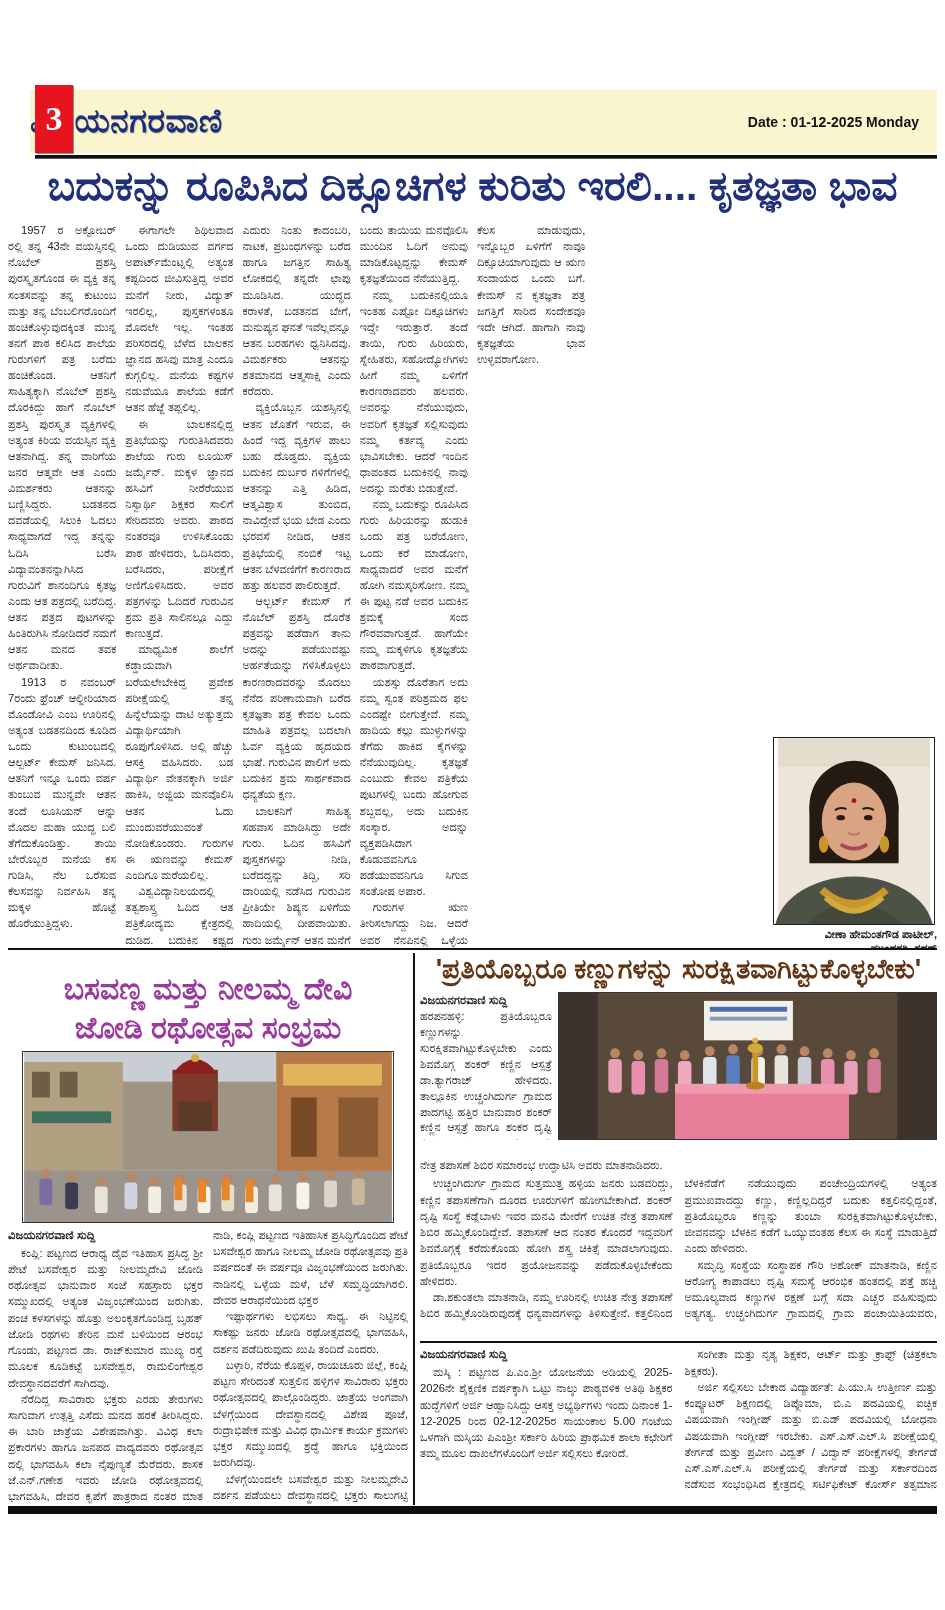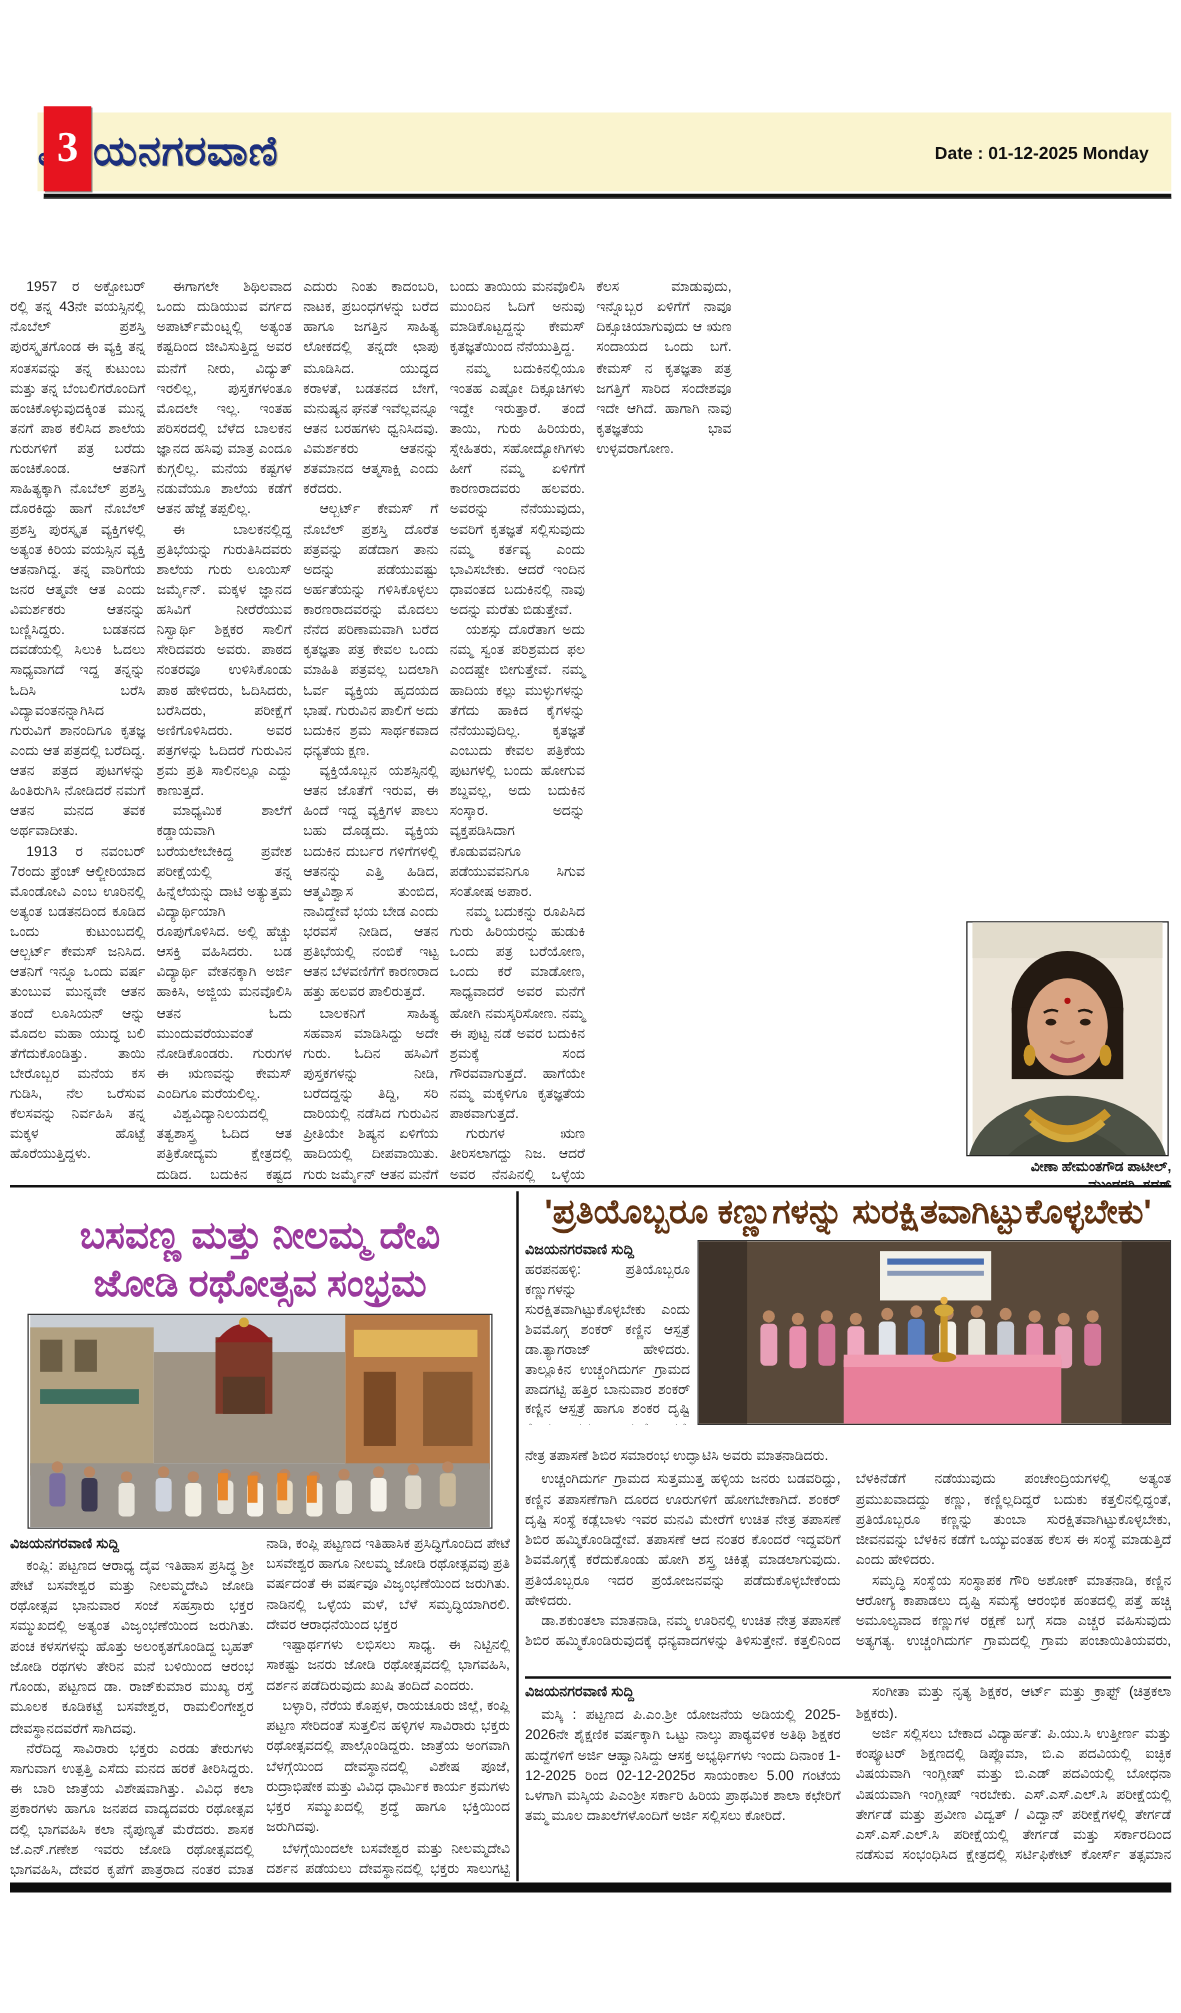--- a/index.html
+++ b/index.html
@@ -73,35 +73,36 @@
 
   <header class="masthead">
     <div class="band">
       <div class="pagenum">3</div>
       <div class="kn-title">ವಿಜಯನಗರವಾಣಿ</div>
       <div class="date">Date : 01-12-2025 Monday</div>
     </div>
     <div class="band-rule"></div>
   </header>
 
+  <h1 class="main-headline">ಬದುಕನ್ನು ರೂಪಿಸಿದ ದಿಕ್ಸೂಚಿಗಳ ಕುರಿತು ಇರಲಿ.... ಕೃತಜ್ಞತಾ ಭಾವ</h1>
 
   <section class="main-article">
     <div class="article-cols">
         <p>1957 ರ ಅಕ್ಟೋಬರ್ ರಲ್ಲಿ ತನ್ನ 43ನೇ ವಯಸ್ಸಿನಲ್ಲಿ ನೊಬೆಲ್ ಪ್ರಶಸ್ತಿ ಪುರಸ್ಕೃತಗೊಂಡ ಈ ವ್ಯಕ್ತಿ ತನ್ನ ಸಂತಸವನ್ನು ತನ್ನ ಕುಟುಂಬ ಮತ್ತು ತನ್ನ ಬೆಂಬಲಿಗರೊಂದಿಗೆ ಹಂಚಿಕೊಳ್ಳುವುದಕ್ಕಿಂತ ಮುನ್ನ ತನಗೆ ಪಾಠ ಕಲಿಸಿದ ಶಾಲೆಯ ಗುರುಗಳಿಗೆ ಪತ್ರ ಬರೆದು ಹಂಚಿಕೊಂಡ. ಆತನಿಗೆ ಸಾಹಿತ್ಯಕ್ಕಾಗಿ ನೊಬೆಲ್ ಪ್ರಶಸ್ತಿ ದೊರಕಿದ್ದು ಹಾಗೆ ನೊಬೆಲ್ ಪ್ರಶಸ್ತಿ ಪುರಸ್ಕೃತ ವ್ಯಕ್ತಿಗಳಲ್ಲಿ ಅತ್ಯಂತ ಕಿರಿಯ ವಯಸ್ಸಿನ ವ್ಯಕ್ತಿ ಆತನಾಗಿದ್ದ. ತನ್ನ ವಾರಿಗೆಯ ಜನರ ಆತ್ಮವೇ ಆತ ಎಂದು ವಿಮರ್ಶಕರು ಆತನನ್ನು ಬಣ್ಣಿಸಿದ್ದರು. ಬಡತನದ ದವಡೆಯಲ್ಲಿ ಸಿಲುಕಿ ಓದಲು ಸಾಧ್ಯವಾಗದೆ ಇದ್ದ ತನ್ನನ್ನು ಓದಿಸಿ ಬರೆಸಿ ವಿದ್ಯಾವಂತನನ್ನಾಗಿಸಿದ ಗುರುವಿಗೆ ಶಾನಂದಿಗೂ ಕೃತಜ್ಞ ಎಂದು ಆತ ಪತ್ರದಲ್ಲಿ ಬರೆದಿದ್ದ. ಆತನ ಪತ್ರದ ಪುಟಗಳನ್ನು ಹಿಂತಿರುಗಿಸಿ ನೋಡಿದರೆ ನಮಗೆ ಆತನ ಮನದ ತವಕ ಅರ್ಥವಾದೀತು.</p>
         <p>1913 ರ ನವಂಬರ್ 7ರಂದು ಫ್ರೆಂಚ್ ಆಲ್ಜೀರಿಯಾದ ಮೊಂಡೋವಿ ಎಂಬ ಊರಿನಲ್ಲಿ ಅತ್ಯಂತ ಬಡತನದಿಂದ ಕೂಡಿದ ಒಂದು ಕುಟುಂಬದಲ್ಲಿ ಆಲ್ಬರ್ಟ್ ಕೇಮಸ್ ಜನಿಸಿದ. ಆತನಿಗೆ ಇನ್ನೂ ಒಂದು ವರ್ಷ ತುಂಬುವ ಮುನ್ನವೇ ಆತನ ತಂದೆ ಲೂಸಿಯನ್ ಆನ್ನು ಮೊದಲ ಮಹಾ ಯುದ್ಧ ಬಲಿ ತೆಗೆದುಕೊಂಡಿತ್ತು. ತಾಯಿ ಬೇರೊಬ್ಬರ ಮನೆಯ ಕಸ ಗುಡಿಸಿ, ನೆಲ ಒರೆಸುವ ಕೆಲಸವನ್ನು ನಿರ್ವಹಿಸಿ ತನ್ನ ಮಕ್ಕಳ ಹೊಟ್ಟೆ ಹೊರೆಯುತ್ತಿದ್ದಳು.</p>
         <p>ಈಗಾಗಲೇ ಶಿಥಿಲವಾದ ಒಂದು ದುಡಿಯುವ ವರ್ಗದ ಅಪಾರ್ಟ್‌ಮೆಂಟ್ನಲ್ಲಿ ಅತ್ಯಂತ ಕಷ್ಟದಿಂದ ಜೀವಿಸುತ್ತಿದ್ದ ಅವರ ಮನೆಗೆ ನೀರು, ವಿದ್ಯುತ್ ಇರಲಿಲ್ಲ, ಪುಸ್ತಕಗಳಂತೂ ಮೊದಲೇ ಇಲ್ಲ. ಇಂತಹ ಪರಿಸರದಲ್ಲಿ ಬೆಳೆದ ಬಾಲಕನ ಜ್ಞಾನದ ಹಸಿವು ಮಾತ್ರ ಎಂದೂ ಕುಗ್ಗಲಿಲ್ಲ. ಮನೆಯ ಕಷ್ಟಗಳ ನಡುವೆಯೂ ಶಾಲೆಯ ಕಡೆಗೆ ಆತನ ಹೆಜ್ಜೆ ತಪ್ಪಲಿಲ್ಲ.</p>
         <p>ಈ ಬಾಲಕನಲ್ಲಿದ್ದ ಪ್ರತಿಭೆಯನ್ನು ಗುರುತಿಸಿದವರು ಶಾಲೆಯ ಗುರು ಲೂಯಿಸ್ ಜರ್ಮೈನ್. ಮಕ್ಕಳ ಜ್ಞಾನದ ಹಸಿವಿಗೆ ನೀರೆರೆಯುವ ನಿಸ್ವಾರ್ಥಿ ಶಿಕ್ಷಕರ ಸಾಲಿಗೆ ಸೇರಿದವರು ಅವರು. ಪಾಠದ ನಂತರವೂ ಉಳಿಸಿಕೊಂಡು ಪಾಠ ಹೇಳಿದರು, ಓದಿಸಿದರು, ಬರೆಸಿದರು, ಪರೀಕ್ಷೆಗೆ ಅಣಿಗೊಳಿಸಿದರು. ಅವರ ಪತ್ರಗಳನ್ನು ಓದಿದರೆ ಗುರುವಿನ ಶ್ರಮ ಪ್ರತಿ ಸಾಲಿನಲ್ಲೂ ಎದ್ದು ಕಾಣುತ್ತದೆ.</p>
         <p>ಮಾಧ್ಯಮಿಕ ಶಾಲೆಗೆ ಕಡ್ಡಾಯವಾಗಿ ಬರೆಯಲೇಬೇಕಿದ್ದ ಪ್ರವೇಶ ಪರೀಕ್ಷೆಯಲ್ಲಿ ತನ್ನ ಹಿನ್ನೆಲೆಯನ್ನು ದಾಟಿ ಅತ್ಯುತ್ತಮ ವಿದ್ಯಾರ್ಥಿಯಾಗಿ ರೂಪುಗೊಳಿಸಿದ. ಅಲ್ಲಿ ಹೆಚ್ಚು ಆಸಕ್ತಿ ವಹಿಸಿದರು. ಬಡ ವಿದ್ಯಾರ್ಥಿ ವೇತನಕ್ಕಾಗಿ ಅರ್ಜಿ ಹಾಕಿಸಿ, ಅಜ್ಜಿಯ ಮನವೊಲಿಸಿ ಆತನ ಓದು ಮುಂದುವರೆಯುವಂತೆ ನೋಡಿಕೊಂಡರು. ಗುರುಗಳ ಈ ಋಣವನ್ನು ಕೇಮಸ್ ಎಂದಿಗೂ ಮರೆಯಲಿಲ್ಲ.</p>
         <p>ವಿಶ್ವವಿದ್ಯಾನಿಲಯದಲ್ಲಿ ತತ್ವಶಾಸ್ತ್ರ ಓದಿದ ಆತ ಪತ್ರಿಕೋದ್ಯಮ ಕ್ಷೇತ್ರದಲ್ಲಿ ದುಡಿದ. ಬದುಕಿನ ಕಷ್ಟದ ಎದುರು ನಿಂತು ಕಾದಂಬರಿ, ನಾಟಕ, ಪ್ರಬಂಧಗಳನ್ನು ಬರೆದ ಹಾಗೂ ಜಗತ್ತಿನ ಸಾಹಿತ್ಯ ಲೋಕದಲ್ಲಿ ತನ್ನದೇ ಛಾಪು ಮೂಡಿಸಿದ. ಯುದ್ಧದ ಕರಾಳತೆ, ಬಡತನದ ಬೇಗೆ, ಮನುಷ್ಯನ ಘನತೆ ಇವೆಲ್ಲವನ್ನೂ ಆತನ ಬರಹಗಳು ಧ್ವನಿಸಿದವು. ವಿಮರ್ಶಕರು ಆತನನ್ನು ಶತಮಾನದ ಆತ್ಮಸಾಕ್ಷಿ ಎಂದು ಕರೆದರು.</p>
+        <p>ವ್ಯಕ್ತಿಯೊಬ್ಬನ ಯಶಸ್ಸಿನಲ್ಲಿ ಆತನ ಜೊತೆಗೆ ಇರುವ, ಈ ಹಿಂದೆ ಇದ್ದ ವ್ಯಕ್ತಿಗಳ ಪಾಲು ಬಹು ದೊಡ್ಡದು. ವ್ಯಕ್ತಿಯ ಬದುಕಿನ ದುರ್ಬರ ಗಳಿಗೆಗಳಲ್ಲಿ ಆತನನ್ನು ಎತ್ತಿ ಹಿಡಿದ, ಆತ್ಮವಿಶ್ವಾಸ ತುಂಬಿದ, ನಾವಿದ್ದೇವೆ ಭಯ ಬೇಡ ಎಂದು ಭರವಸೆ ನೀಡಿದ, ಆತನ ಪ್ರತಿಭೆಯಲ್ಲಿ ನಂಬಿಕೆ ಇಟ್ಟ ಆತನ ಬೆಳವಣಿಗೆಗೆ ಕಾರಣರಾದ ಹತ್ತು ಹಲವರ ಪಾಲಿರುತ್ತದೆ.</p>
         <p>ಆಲ್ಬರ್ಟ್ ಕೇಮಸ್ ಗೆ ನೊಬೆಲ್ ಪ್ರಶಸ್ತಿ ದೊರೆತ ಪತ್ರವನ್ನು ಪಡೆದಾಗ ತಾನು ಅದನ್ನು ಪಡೆಯುವಷ್ಟು ಅರ್ಹತೆಯನ್ನು ಗಳಿಸಿಕೊಳ್ಳಲು ಕಾರಣರಾದವರನ್ನು ಮೊದಲು ನೆನೆದ ಪರಿಣಾಮವಾಗಿ ಬರೆದ ಕೃತಜ್ಞತಾ ಪತ್ರ ಕೇವಲ ಒಂದು ಮಾಹಿತಿ ಪತ್ರವಲ್ಲ ಬದಲಾಗಿ ಓರ್ವ ವ್ಯಕ್ತಿಯ ಹೃದಯದ ಭಾಷೆ. ಗುರುವಿನ ಪಾಲಿಗೆ ಅದು ಬದುಕಿನ ಶ್ರಮ ಸಾರ್ಥಕವಾದ ಧನ್ಯತೆಯ ಕ್ಷಣ.</p>
-        <p>ವ್ಯಕ್ತಿಯೊಬ್ಬನ ಯಶಸ್ಸಿನಲ್ಲಿ ಆತನ ಜೊತೆಗೆ ಇರುವ, ಈ ಹಿಂದೆ ಇದ್ದ ವ್ಯಕ್ತಿಗಳ ಪಾಲು ಬಹು ದೊಡ್ಡದು. ವ್ಯಕ್ತಿಯ ಬದುಕಿನ ದುರ್ಬರ ಗಳಿಗೆಗಳಲ್ಲಿ ಆತನನ್ನು ಎತ್ತಿ ಹಿಡಿದ, ಆತ್ಮವಿಶ್ವಾಸ ತುಂಬಿದ, ನಾವಿದ್ದೇವೆ ಭಯ ಬೇಡ ಎಂದು ಭರವಸೆ ನೀಡಿದ, ಆತನ ಪ್ರತಿಭೆಯಲ್ಲಿ ನಂಬಿಕೆ ಇಟ್ಟ ಆತನ ಬೆಳವಣಿಗೆಗೆ ಕಾರಣರಾದ ಹತ್ತು ಹಲವರ ಪಾಲಿರುತ್ತದೆ.</p>
         <p>ಬಾಲಕನಿಗೆ ಸಾಹಿತ್ಯ ಸಹವಾಸ ಮಾಡಿಸಿದ್ದು ಅದೇ ಗುರು. ಓದಿನ ಹಸಿವಿಗೆ ಪುಸ್ತಕಗಳನ್ನು ನೀಡಿ, ಬರೆದದ್ದನ್ನು ತಿದ್ದಿ, ಸರಿ ದಾರಿಯಲ್ಲಿ ನಡೆಸಿದ ಗುರುವಿನ ಪ್ರೀತಿಯೇ ಶಿಷ್ಯನ ಏಳಿಗೆಯ ಹಾದಿಯಲ್ಲಿ ದೀಪವಾಯಿತು. ಗುರು ಜರ್ಮೈನ್ ಆತನ ಮನೆಗೆ ಬಂದು ತಾಯಿಯ ಮನವೊಲಿಸಿ ಮುಂದಿನ ಓದಿಗೆ ಅನುವು ಮಾಡಿಕೊಟ್ಟದ್ದನ್ನು ಕೇಮಸ್ ಕೃತಜ್ಞತೆಯಿಂದ ನೆನೆಯುತ್ತಿದ್ದ.</p>
         <p>ನಮ್ಮ ಬದುಕಿನಲ್ಲಿಯೂ ಇಂತಹ ಎಷ್ಟೋ ದಿಕ್ಸೂಚಿಗಳು ಇದ್ದೇ ಇರುತ್ತಾರೆ. ತಂದೆ ತಾಯಿ, ಗುರು ಹಿರಿಯರು, ಸ್ನೇಹಿತರು, ಸಹೋದ್ಯೋಗಿಗಳು ಹೀಗೆ ನಮ್ಮ ಏಳಿಗೆಗೆ ಕಾರಣರಾದವರು ಹಲವರು. ಅವರನ್ನು ನೆನೆಯುವುದು, ಅವರಿಗೆ ಕೃತಜ್ಞತೆ ಸಲ್ಲಿಸುವುದು ನಮ್ಮ ಕರ್ತವ್ಯ ಎಂದು ಭಾವಿಸಬೇಕು. ಆದರೆ ಇಂದಿನ ಧಾವಂತದ ಬದುಕಿನಲ್ಲಿ ನಾವು ಅದನ್ನು ಮರೆತು ಬಿಡುತ್ತೇವೆ.</p>
+        <p>ನಮ್ಮ ಬದುಕನ್ನು ರೂಪಿಸಿದ ಗುರು ಹಿರಿಯರನ್ನು ಹುಡುಕಿ ಒಂದು ಪತ್ರ ಬರೆಯೋಣ, ಒಂದು ಕರೆ ಮಾಡೋಣ, ಸಾಧ್ಯವಾದರೆ ಅವರ ಮನೆಗೆ ಹೋಗಿ ನಮಸ್ಕರಿಸೋಣ. ನಮ್ಮ ಈ ಪುಟ್ಟ ನಡೆ ಅವರ ಬದುಕಿನ ಶ್ರಮಕ್ಕೆ ಸಂದ ಗೌರವವಾಗುತ್ತದೆ. ಹಾಗೆಯೇ ನಮ್ಮ ಮಕ್ಕಳಿಗೂ ಕೃತಜ್ಞತೆಯ ಪಾಠವಾಗುತ್ತದೆ.</p>
         <p>ಯಶಸ್ಸು ದೊರೆತಾಗ ಅದು ನಮ್ಮ ಸ್ವಂತ ಪರಿಶ್ರಮದ ಫಲ ಎಂದಷ್ಟೇ ಬೀಗುತ್ತೇವೆ. ನಮ್ಮ ಹಾದಿಯ ಕಲ್ಲು ಮುಳ್ಳುಗಳನ್ನು ತೆಗೆದು ಹಾಕಿದ ಕೈಗಳನ್ನು ನೆನೆಯುವುದಿಲ್ಲ. ಕೃತಜ್ಞತೆ ಎಂಬುದು ಕೇವಲ ಪತ್ರಿಕೆಯ ಪುಟಗಳಲ್ಲಿ ಬಂದು ಹೋಗುವ ಶಬ್ದವಲ್ಲ, ಅದು ಬದುಕಿನ ಸಂಸ್ಕಾರ. ಅದನ್ನು ವ್ಯಕ್ತಪಡಿಸಿದಾಗ ಕೊಡುವವನಿಗೂ ಪಡೆಯುವವನಿಗೂ ಸಿಗುವ ಸಂತೋಷ ಅಪಾರ.</p>
-        <p>ನಮ್ಮ ಬದುಕನ್ನು ರೂಪಿಸಿದ ಗುರು ಹಿರಿಯರನ್ನು ಹುಡುಕಿ ಒಂದು ಪತ್ರ ಬರೆಯೋಣ, ಒಂದು ಕರೆ ಮಾಡೋಣ, ಸಾಧ್ಯವಾದರೆ ಅವರ ಮನೆಗೆ ಹೋಗಿ ನಮಸ್ಕರಿಸೋಣ. ನಮ್ಮ ಈ ಪುಟ್ಟ ನಡೆ ಅವರ ಬದುಕಿನ ಶ್ರಮಕ್ಕೆ ಸಂದ ಗೌರವವಾಗುತ್ತದೆ. ಹಾಗೆಯೇ ನಮ್ಮ ಮಕ್ಕಳಿಗೂ ಕೃತಜ್ಞತೆಯ ಪಾಠವಾಗುತ್ತದೆ.</p>
         <p>ಗುರುಗಳ ಋಣ ತೀರಿಸಲಾಗದ್ದು ನಿಜ. ಆದರೆ ಅವರ ನೆನಪಿನಲ್ಲಿ ಒಳ್ಳೆಯ ಕೆಲಸ ಮಾಡುವುದು, ಇನ್ನೊಬ್ಬರ ಏಳಿಗೆಗೆ ನಾವೂ ದಿಕ್ಸೂಚಿಯಾಗುವುದು ಆ ಋಣ ಸಂದಾಯದ ಒಂದು ಬಗೆ. ಕೇಮಸ್ ನ ಕೃತಜ್ಞತಾ ಪತ್ರ ಜಗತ್ತಿಗೆ ಸಾರಿದ ಸಂದೇಶವೂ ಇದೇ ಆಗಿದೆ. ಹಾಗಾಗಿ ನಾವು ಕೃತಜ್ಞತೆಯ ಭಾವ ಉಳ್ಳವರಾಗೋಣ.</p>
       </div>
     <figure class="author-photo">
       <svg viewBox="0 0 160 196" xmlns="http://www.w3.org/2000/svg">
         <rect width="160" height="196" fill="#ece5d8"></rect>
         <rect x="0" y="0" width="160" height="30" fill="#e2dccc"></rect>
         <ellipse cx="80" cy="206" rx="84" ry="60" fill="#4d5246"></ellipse>
         <path d="M30 196 Q80 150 130 196 Z" fill="#43483c"></path>
         <ellipse cx="80" cy="72" rx="47" ry="48" fill="#241a12"></ellipse>
         <rect x="33" y="72" width="94" height="60" fill="#241a12"></rect>

